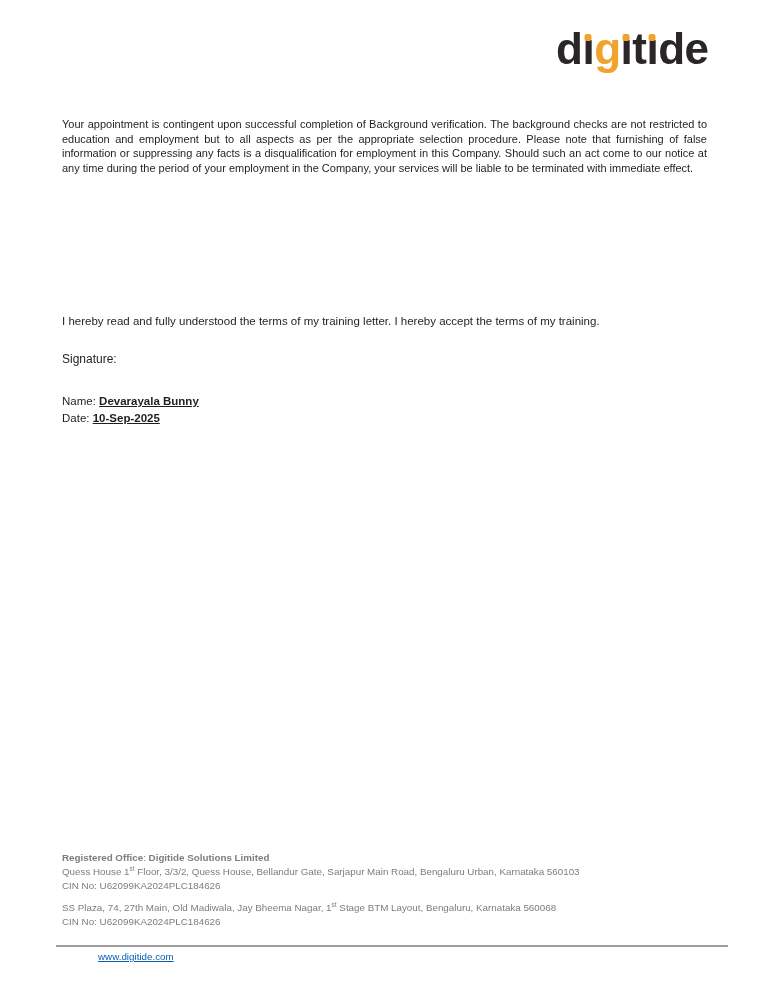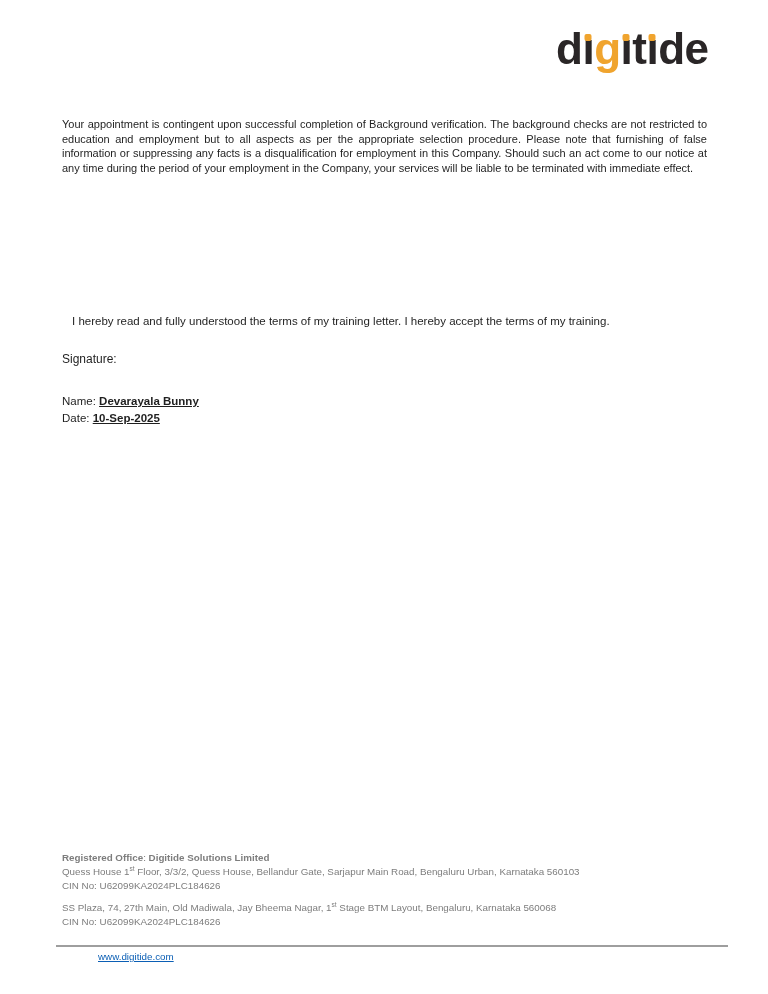--- a/index.html
+++ b/index.html
@@ -28,21 +28,21 @@
   
   .body-text{
     position:absolute;top:105px;left:62px;width:645px;
     font-size:11px;line-height:14.7px;color:#1f1f1f;
     text-align:justify;
     margin-top:12px;
   }
   .body-text p{margin:0;}
 
   .acceptance{
-    position:absolute;top:314px;left:72px;width:680px;
+    position:absolute;top:314px;left:62px;width:680px;
     font-size:11.5px;line-height:14.7px;color:#1f1f1f;white-space:nowrap;
   }
   .signature{
     position:absolute;top:352px;left:62px;
     font-size:12px;color:#1f1f1f;
   }
   .name-date{
     position:absolute;top:393px;left:62px;
     font-size:11.5px;line-height:16.5px;color:#1f1f1f;
   }

